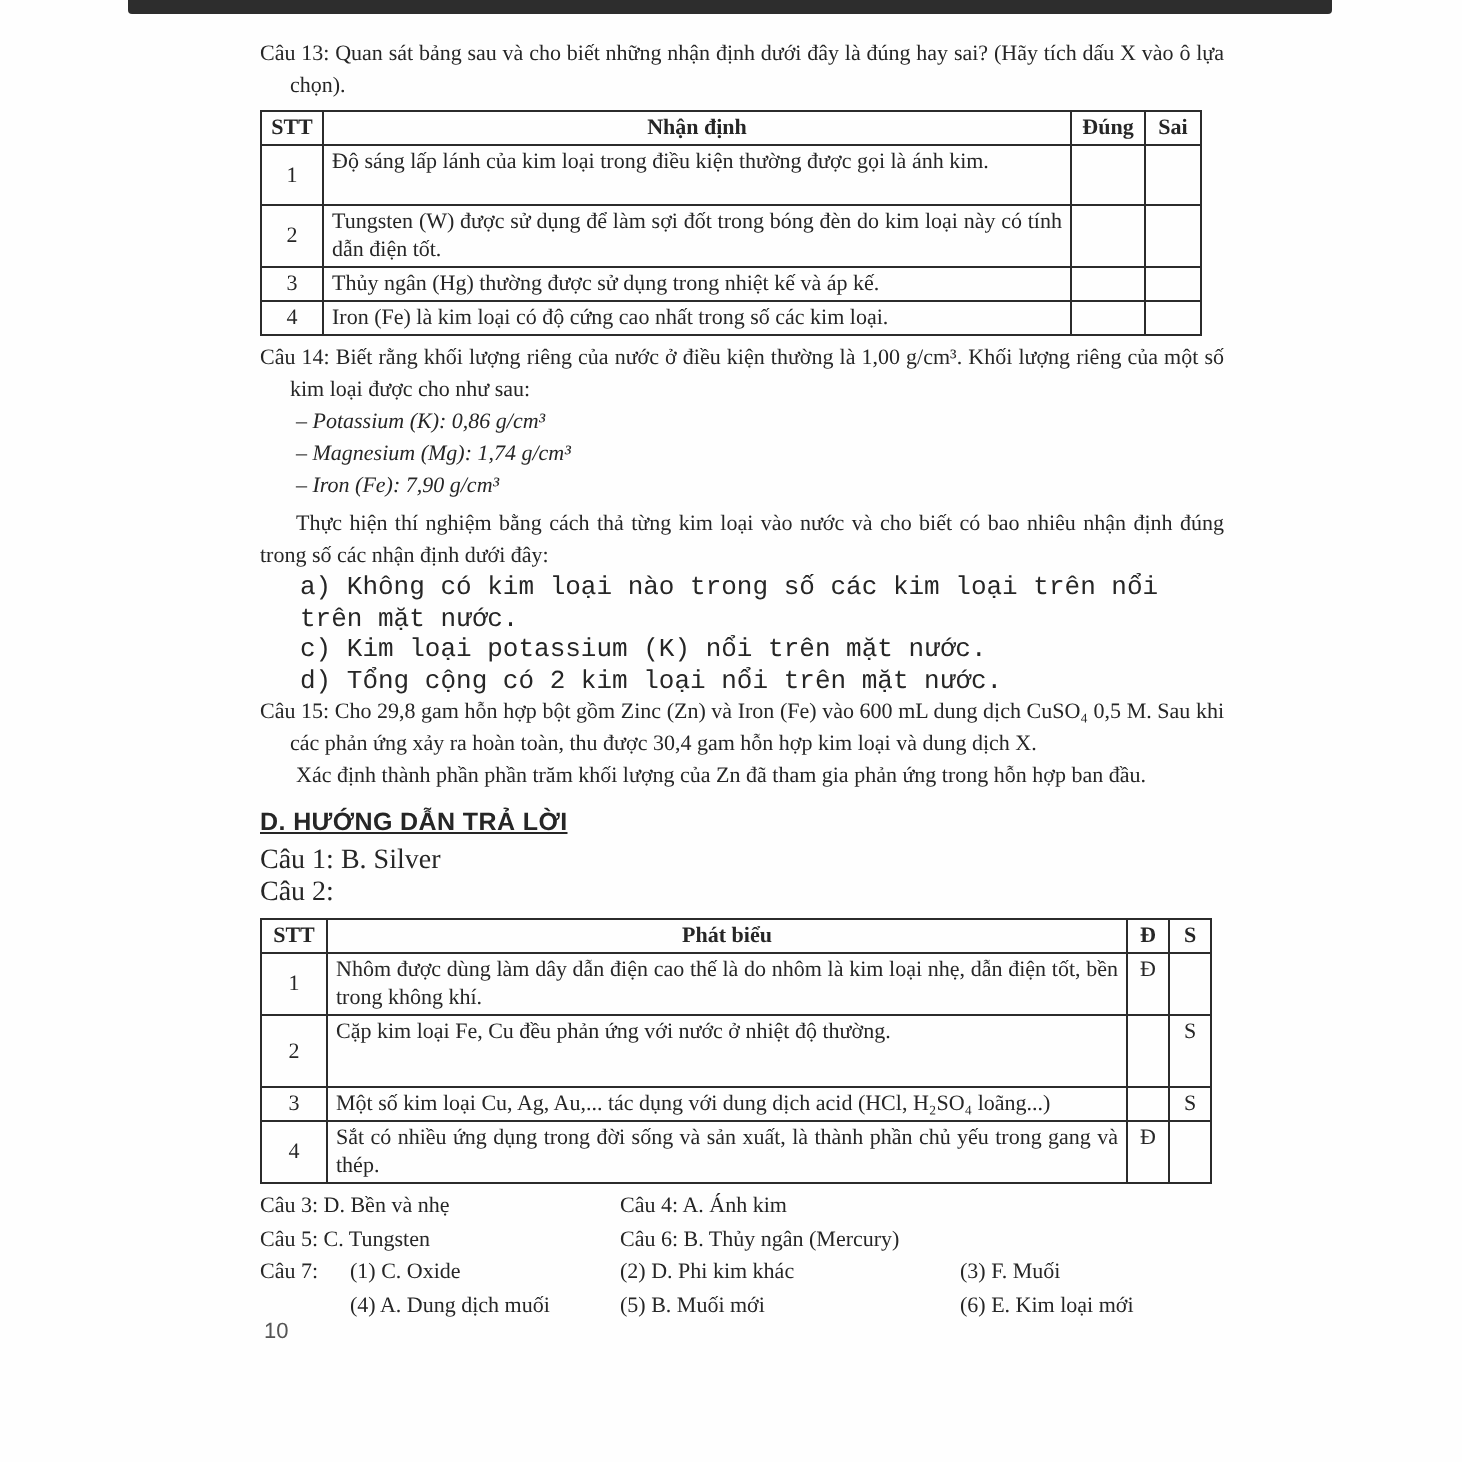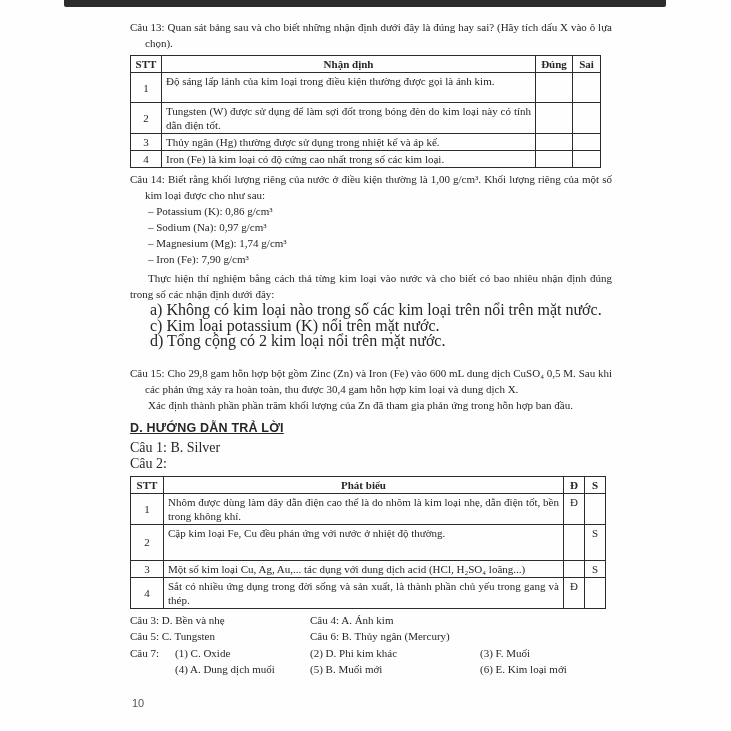--- a/index.html
+++ b/index.html
@@ -45,35 +45,35 @@
   .qtable td.txt { text-align: justify; }
   .qtable td.mark { text-align: center; font-weight: normal; }
   .t1 { width: 470px; }
   .t1 .c-stt { width: 31px; } .t1 .c-text { width: 374px; }
   .t1 .c-dung { width: 37px; } .t1 .c-sai { width: 28px; }
   .t2 { width: 475px; }
   .t2 .c-stt { width: 33px; } .t2 .c-text { width: 400px; }
   .t2 .c-d { width: 21px; } .t2 .c-s { width: 21px; }
   tr.h30 td { height: 30px; } tr.h36 td { height: 36px; } tr.h17 td { height: 17px; }
   .list { font-size: 11px; line-height: 16px; padding-left: 18px; }
-  .list div { white-space: nowrap; }
-  .opts { font-size: 16px; line-height: 15.5px; padding-left: 20px; margin-bottom: 16px; }
+  .list div { white-space: nowrap; font-style: italic; }
+  .opts { font-size: 13px; line-height: 15.5px; padding-left: 20px; margin-bottom: 0; font-family: Liberation Mono, monospace; }
   .answers-heading {
     font-family: "Liberation Sans", sans-serif;
     font-weight: bold; font-size: 12.5px; line-height: 18px;
     margin: 6px 0 3px 0; letter-spacing: 0.2px; text-decoration: underline;
   }
   .ans-line { font-size: 14px; line-height: 16px; }
   .ans-row { position: relative; height: 16.5px; font-size: 11px; line-height: 16px; }
   .ans-row .p0 { position: absolute; left: 0; white-space: nowrap; }
   .ans-row .p45 { position: absolute; left: 45px; white-space: nowrap; }
   .ans-row .p180 { position: absolute; left: 180px; white-space: nowrap; }
   .ans-row .p350 { position: absolute; left: 350px; white-space: nowrap; }
   .page-number {
-    position: absolute; left: 132px; top: 697px;
+    position: absolute; left: 132px; top: 660px;
     font-family: "Liberation Sans", sans-serif;
     font-size: 11px; color: #555;
   }
   .mt3 { margin-top: 3px; }
 </style>
 </head>
 <body>
 
 <div class="scan-edge"></div>
 
@@ -121,21 +121,20 @@
         <td class="mark"></td>
         <td class="mark"></td>
       </tr>
     </tbody>
   </table>
 
   <p class="para"><span class="qlabel">Câu 14:</span> <span>Biết rằng khối lượng riêng của nước ở điều kiện thường là 1,00 g/cm³. Khối lượng riêng của một số kim loại được cho như sau:</span></p>
 
   <div class="list">
     <div>– Potassium (K): 0,86 g/cm³</div>
-    <div>– Sodium (Na): 0,97 g/cm³</div>
     <div>– Magnesium (Mg): 1,74 g/cm³</div>
     <div>– Iron (Fe): 7,90 g/cm³</div>
   </div>
 
   <p class="para indent-first mt3">Thực hiện thí nghiệm bằng cách thả từng kim loại vào nước và cho biết có bao nhiêu nhận định đúng trong số các nhận định dưới đây:</p>
 
   <div class="opts">
     <div>a) Không có kim loại nào trong số các kim loại trên nổi trên mặt nước.</div>
     <div>c) Kim loại potassium (K) nổi trên mặt nước.</div>
     <div>d) Tổng cộng có 2 kim loại nổi trên mặt nước.</div>

